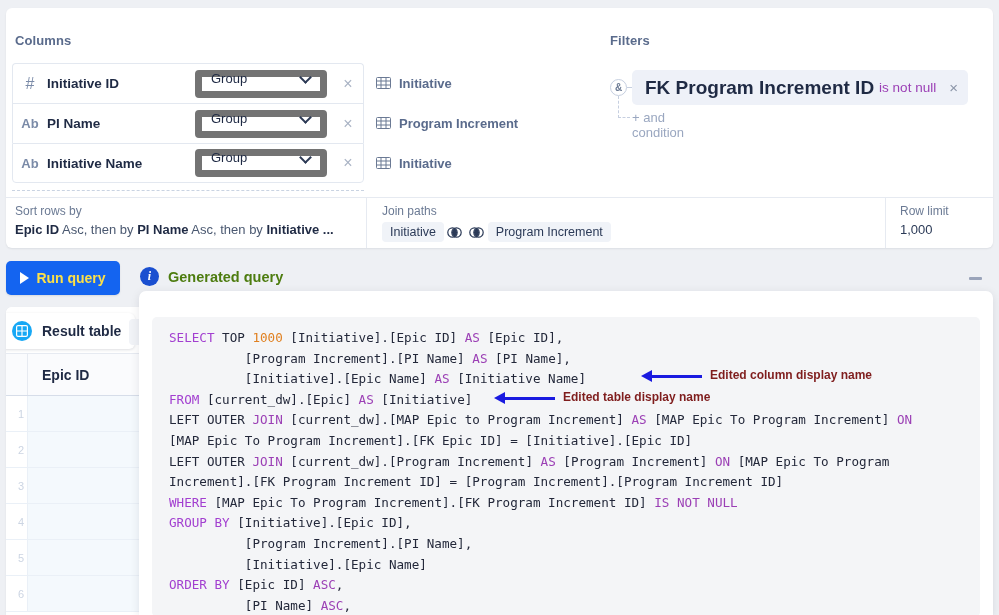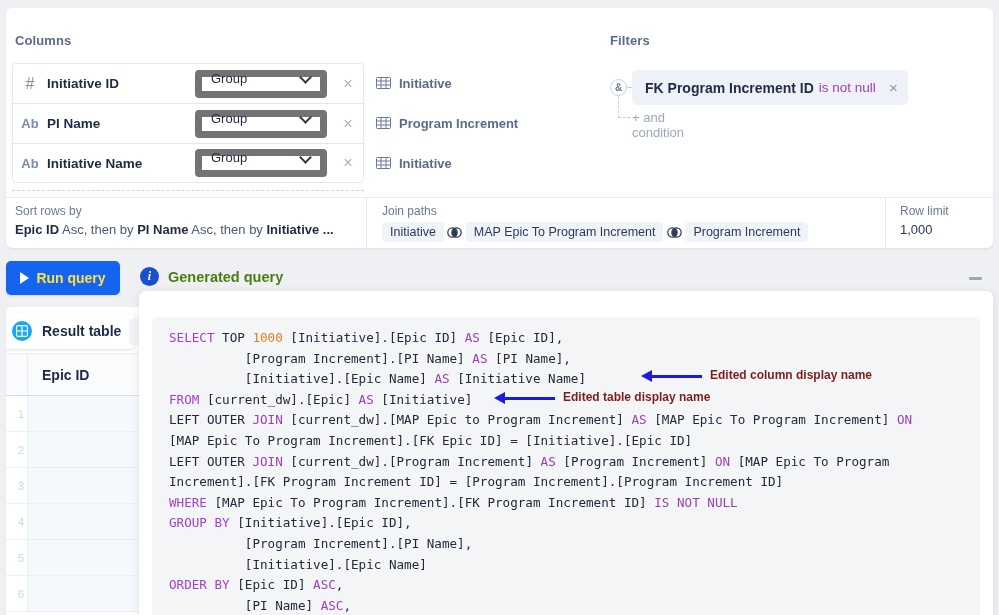--- a/index.html
+++ b/index.html
@@ -176,21 +176,21 @@
     left: 22px; top: 7px;
     height: 35px;
     background: #eef1f8;
     border-radius: 5px;
     display: flex;
     align-items: center;
     padding: 0 10px 0 13px;
     white-space: nowrap;
   }
   .filter-field {
-    font-size: 14px;
+    font-size: 19px;
     font-weight: 700;
     color: #1f2a44;
   }
   .filter-op {
     font-size: 13.5px;
     color: #9b3fb5;
     margin-left: 5px;
   }
   .filter-x {
     margin-left: 13px;
@@ -576,21 +576,20 @@
         <div class="meta-title">Join paths</div>
         <div class="join-row">
           <span class="join-chip">Initiative</span>
           <span class="join-link">
             <svg width="15" height="13" viewBox="0 0 15 13">
                 <circle cx="5.5" cy="6.5" r="4.7" fill="none" stroke="#2b3a57" stroke-width="1.2"></circle>
                 <circle cx="9.5" cy="6.5" r="4.7" fill="none" stroke="#2b3a57" stroke-width="1.2"></circle>
                 <path d="M7.5 2.3 a4.7 4.7 0 0 1 0 8.4 a4.7 4.7 0 0 1 0 -8.4z" fill="#2b3a57"></path>
               </svg>
           </span>
-          <span class="join-chip">MAP Epic To Program Increment</span>
           <span class="join-link">
             <svg width="15" height="13" viewBox="0 0 15 13">
                 <circle cx="5.5" cy="6.5" r="4.7" fill="none" stroke="#2b3a57" stroke-width="1.2"></circle>
                 <circle cx="9.5" cy="6.5" r="4.7" fill="none" stroke="#2b3a57" stroke-width="1.2"></circle>
                 <path d="M7.5 2.3 a4.7 4.7 0 0 1 0 8.4 a4.7 4.7 0 0 1 0 -8.4z" fill="#2b3a57"></path>
               </svg>
           </span>
           <span class="join-chip">Program Increment</span>
         </div>
       </div>

